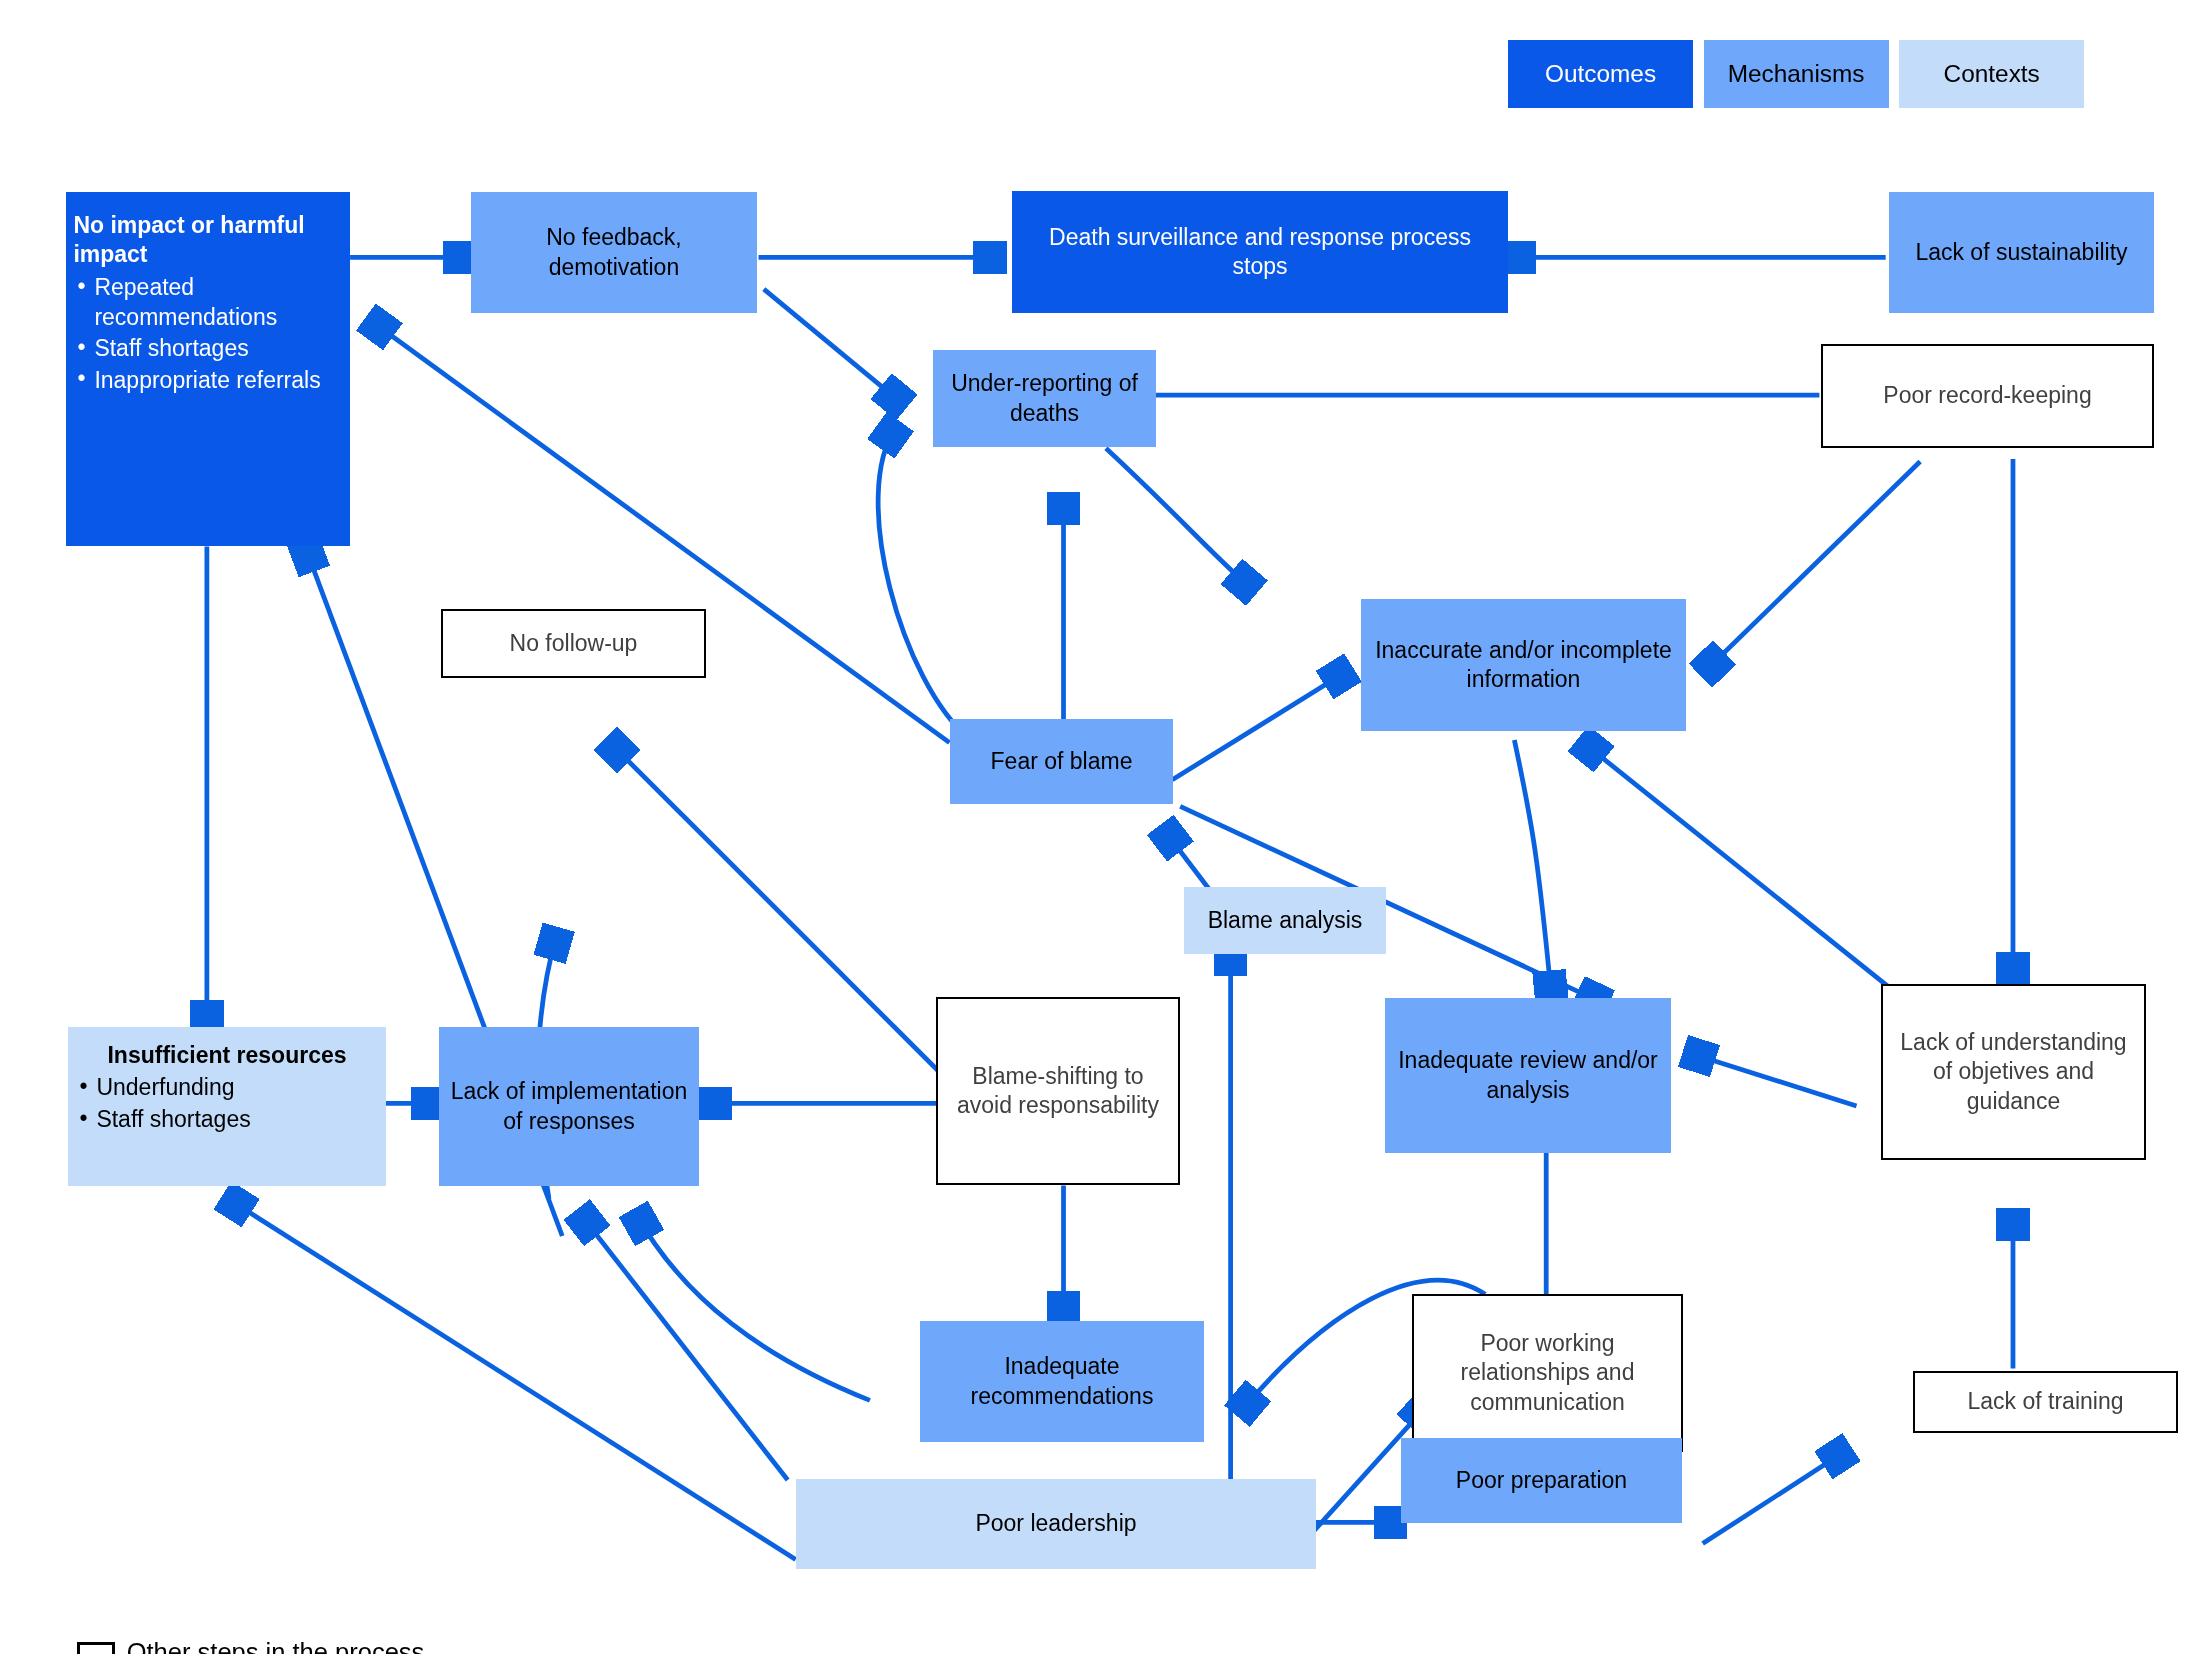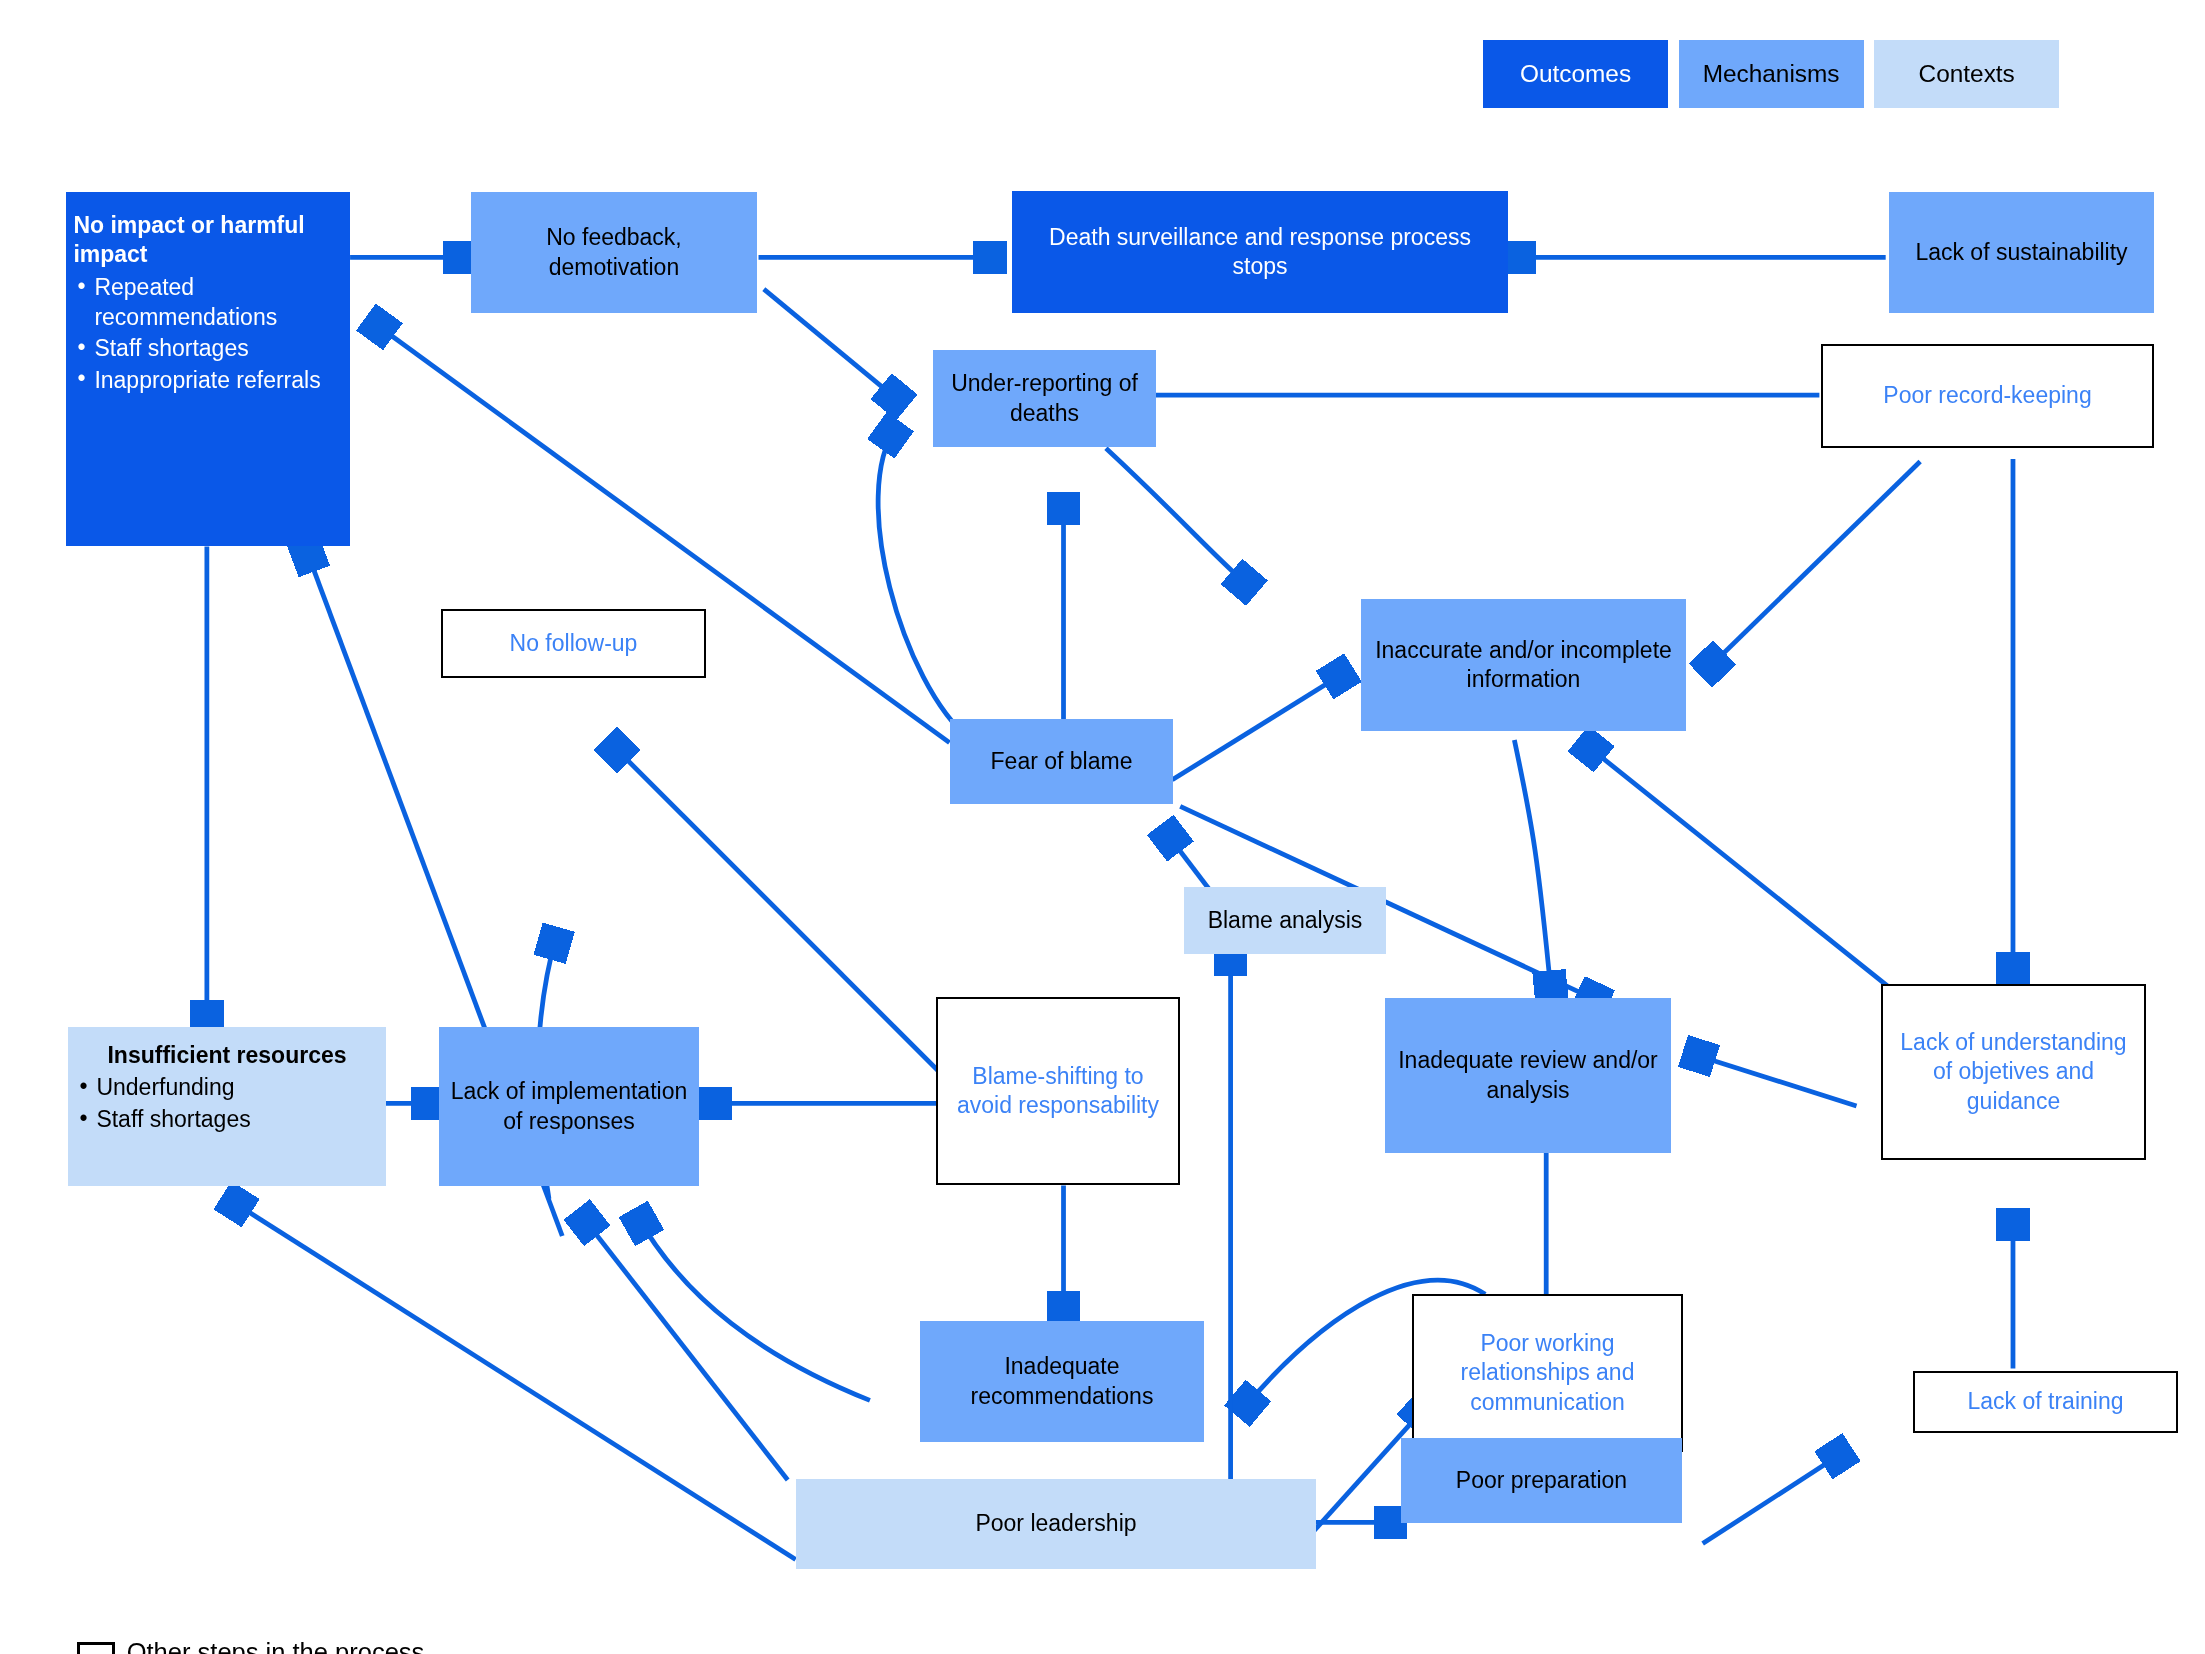--- a/index.html
+++ b/index.html
@@ -6,33 +6,33 @@
   body{font-family:"Liberation Sans", sans-serif;}
   #page{position:relative;width:2205px;height:1654px;background:#fff;overflow:hidden;}
 
   
   .node{position:absolute;box-sizing:border-box;display:flex;flex-direction:column;
         align-items:center;justify-content:center;text-align:center;
         font-size:23px;line-height:1.28;color:#000;padding:4.2px 7.4px;}
   .node.outcome{background:#0a58e8;color:#ffffff;}
   .node.mechanism{background:#6fa8fb;color:#000000;}
   .node.context{background:#c3dcf9;color:#000000;}
-  .node.other{background:#ffffff;color:#3b82f6;border:2.7px solid #000000;}
+  .node.other{background:#ffffff;color:#404040;border:2.7px solid #000000;}
 
   .node .ttl{font-weight:bold;width:100%;text-align:left;}
   .node.centered-title .ttl{text-align:center;}
   .bullets{list-style:none;margin:3.2px 0 0 0;padding:0;width:100%;text-align:left;}
   .bullets li{position:relative;padding-left:21px;margin-bottom:2.1px;}
   .bullets li:before{content:"\2022";position:absolute;left:4.2px;top:-1.1px;font-size:23px;}
 
   
   .legend{position:absolute;display:flex;gap:10.6px;}
   .legend-chip{width:185px;height:68px;display:flex;align-items:center;justify-content:center;
                font-size:24.4px;}
-  .chip-outcomes{background:#0a58e8;color:#fff;}
+  .chip-outcomes{background:#0a58e8;color:#fff;margin-left:25px;}
   .chip-mech{background:#6fa8fb;color:#000;align-items:center;}
   .chip-ctx{background:#c3dcf9;color:#000;}
 
   
   .footkey{position:absolute;display:flex;align-items:center;gap:11.7px;font-size:25.5px;color:#000;}
   .footkey .swatch{width:38px;height:22px;border:3.2px solid #000;background:#fff;box-sizing:border-box;}
 
   svg.wires{position:absolute;left:0;top:0;width:2205px;height:1654px;pointer-events:none;}
   svg.wires path, svg.wires line{fill:none;stroke:#0a62e0;stroke-width:9;}
 </style>

